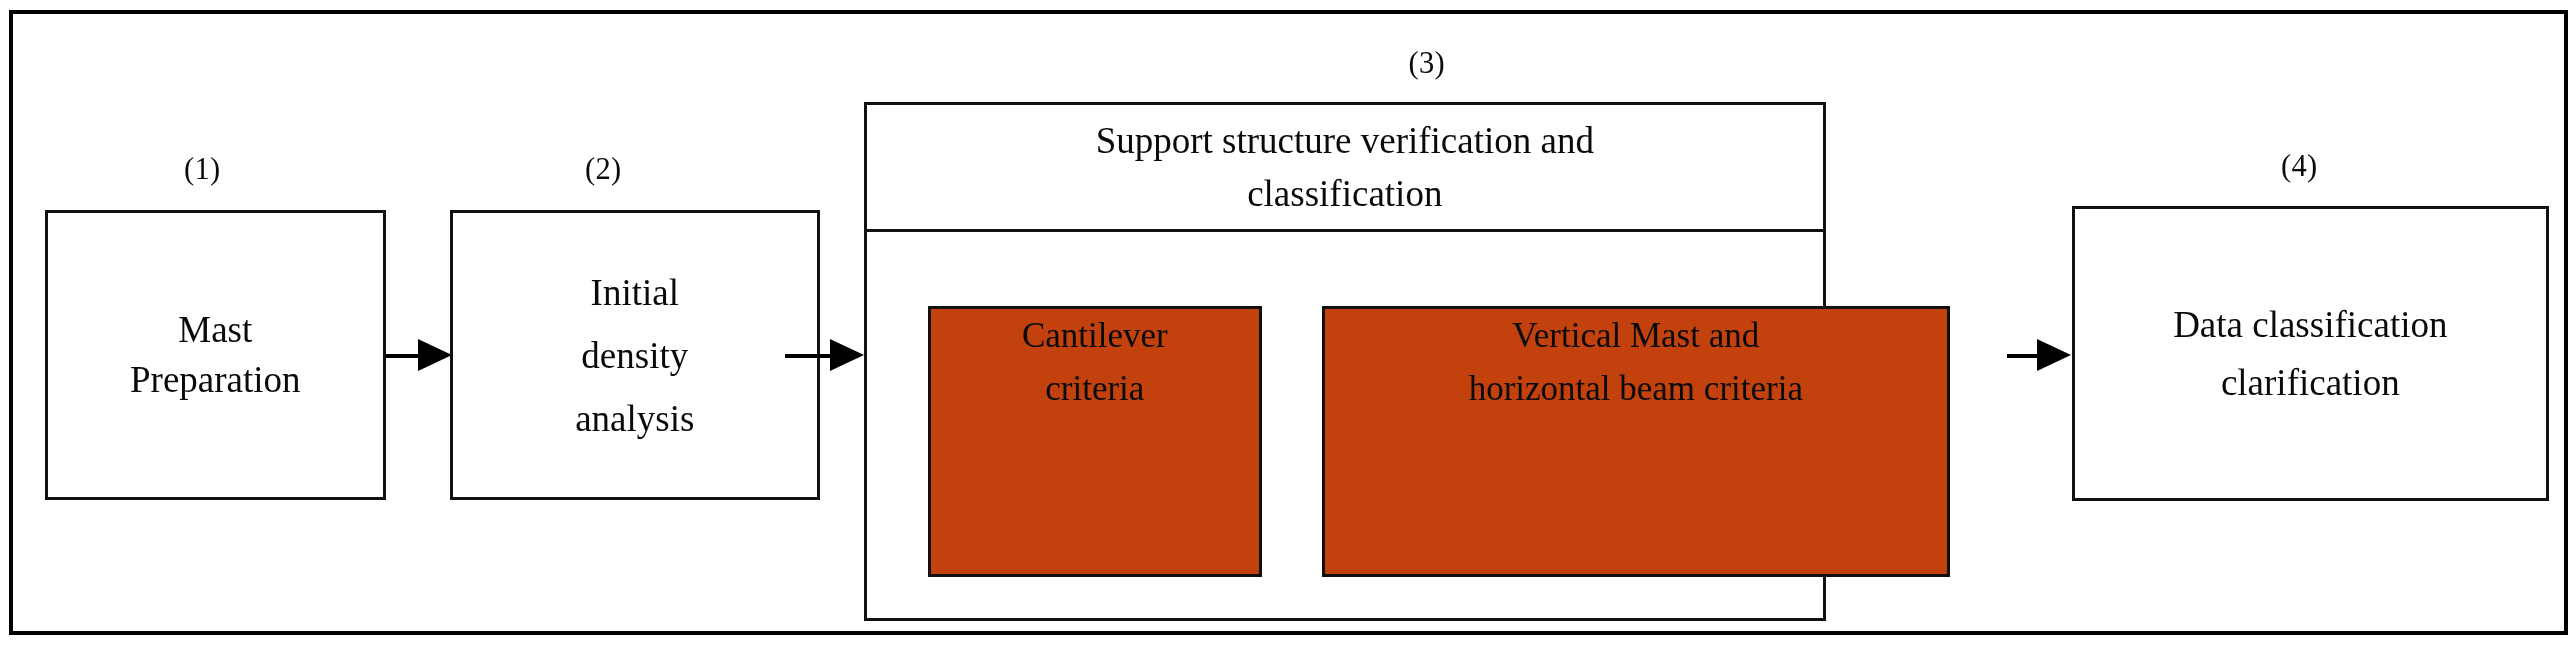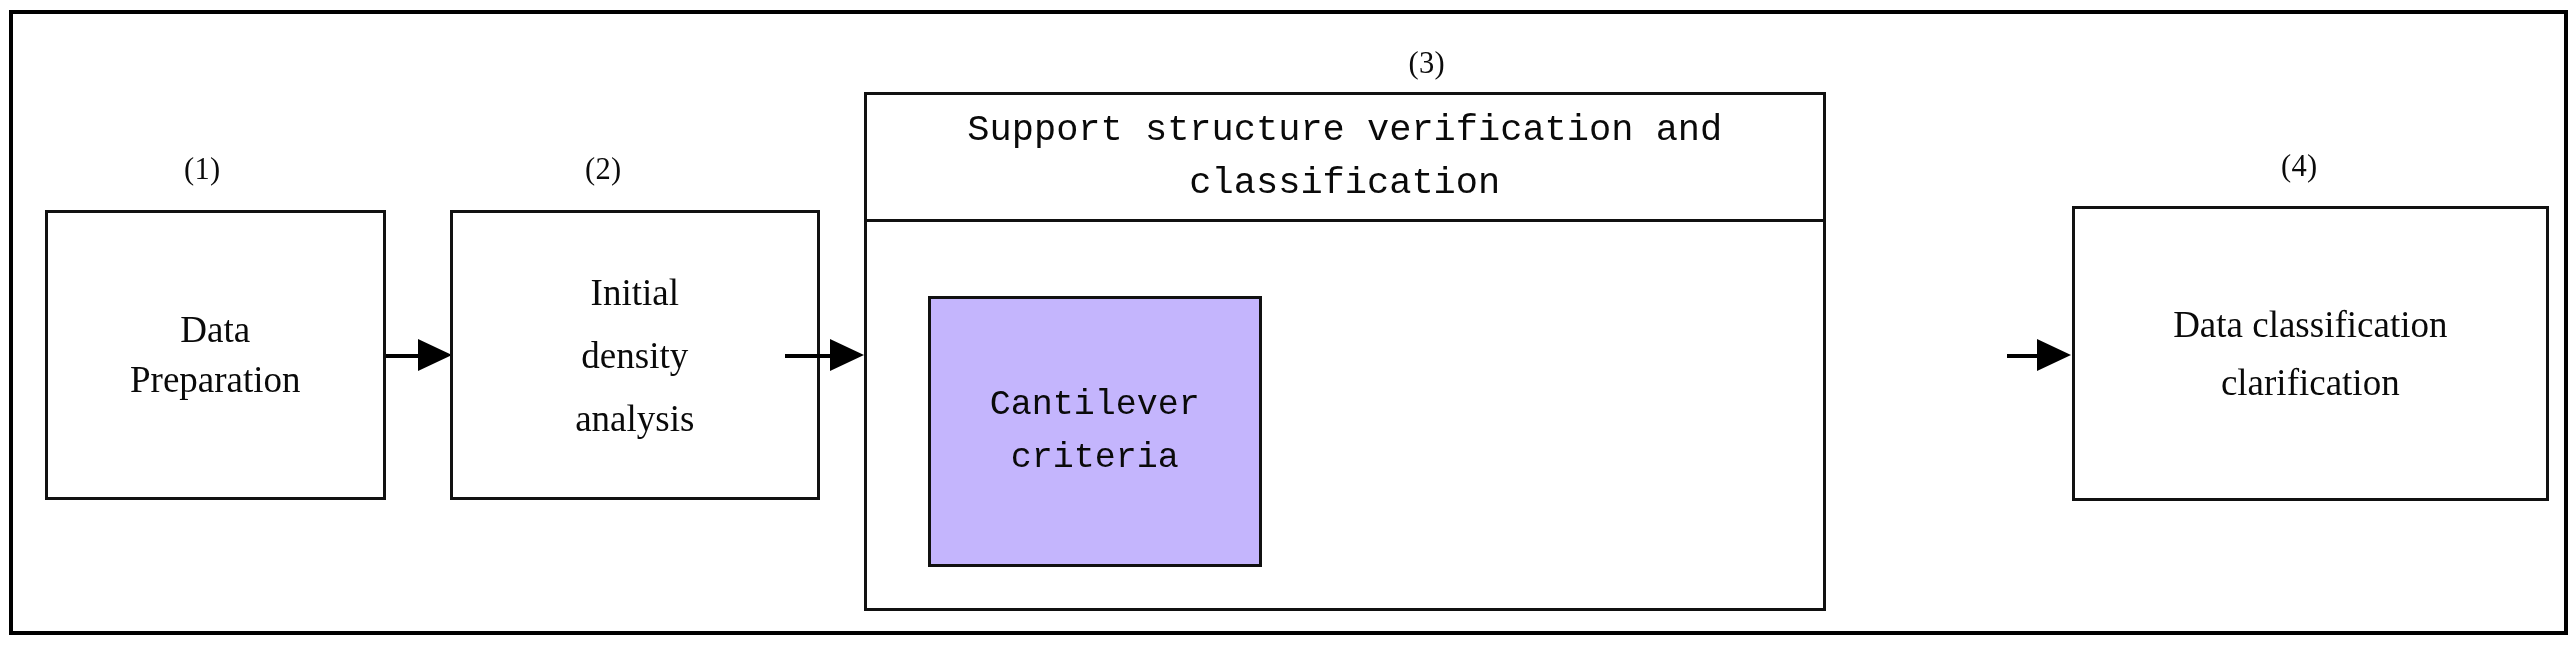--- a/index.html
+++ b/index.html
@@ -73,28 +73,27 @@
     left: 437px;
     top: 196px;
     width: 370px;
     height: 290px;
   }
   #box-2 .box-text { line-height: 63px; }
 
   
   #box-3 {
     left: 851px;
-    top: 78px;
+    top: 88px;
     width: 962px;
     height: 519px;
     border: 3.2px solid #111111;
     box-sizing: border-box;
     background: #ffffff;
     position: absolute;
-    font-family: Liberation Mono, monospace;
   }
   #box-3-header {
     position: absolute;
     left: 0;
     top: 0;
     right: 0;
     height: 127px;
     border-bottom: 3.2px solid #111111;
     box-sizing: border-box;
     display: flex;
@@ -112,23 +111,22 @@
     top: 127px;
     right: 0;
     bottom: 0;
   }
 
   
   .subbox {
     position: absolute;
     border: 3.2px solid #111111;
     box-sizing: border-box;
-    background: #c4b5fd;
+    background: #c2410c;
     display: flex;
-    align-items: center;
     justify-content: center;
     text-align: center;
   }
   .subbox .box-text {
     font-size: 35px;
     line-height: 53px;
   }
   #subbox-cantilever {
     left: 61px;
     top: 74px;
@@ -190,21 +188,21 @@
 </head>
 <body>
 
 <div id="canvas">
 
   <div class="outer-frame">
 
     <div class="step-label" style="left:19px; top:138px; width:341px;">(1)</div>
 
     <div class="box" id="box-1">
-      <span class="box-text">Data
+      <span class="box-text">Mast
 Preparation</span>
     </div>
 
     <div class="arrow" id="arrow-1-2">
       <span class="shaft"></span>
       <span class="head"></span>
     </div>
 
     <div class="step-label" style="left:423px; top:138px; width:335px;">(2)</div>
 
@@ -228,20 +226,24 @@
 classification</span>
       </div>
 
       <div id="box-3-body">
 
         <div class="subbox" id="subbox-cantilever">
           <span class="box-text">Cantilever
 criteria</span>
         </div>
 
+        <div class="subbox" id="subbox-mast">
+          <span class="box-text">Vertical Mast  and
+horizontal beam criteria</span>
+        </div>
 
       </div>
     </div>
 
     <div class="arrow" id="arrow-3-4">
       <span class="shaft"></span>
       <span class="head"></span>
     </div>
 
     <div class="step-label" style="left:2048px; top:135px; width:477px;">(4)</div>

